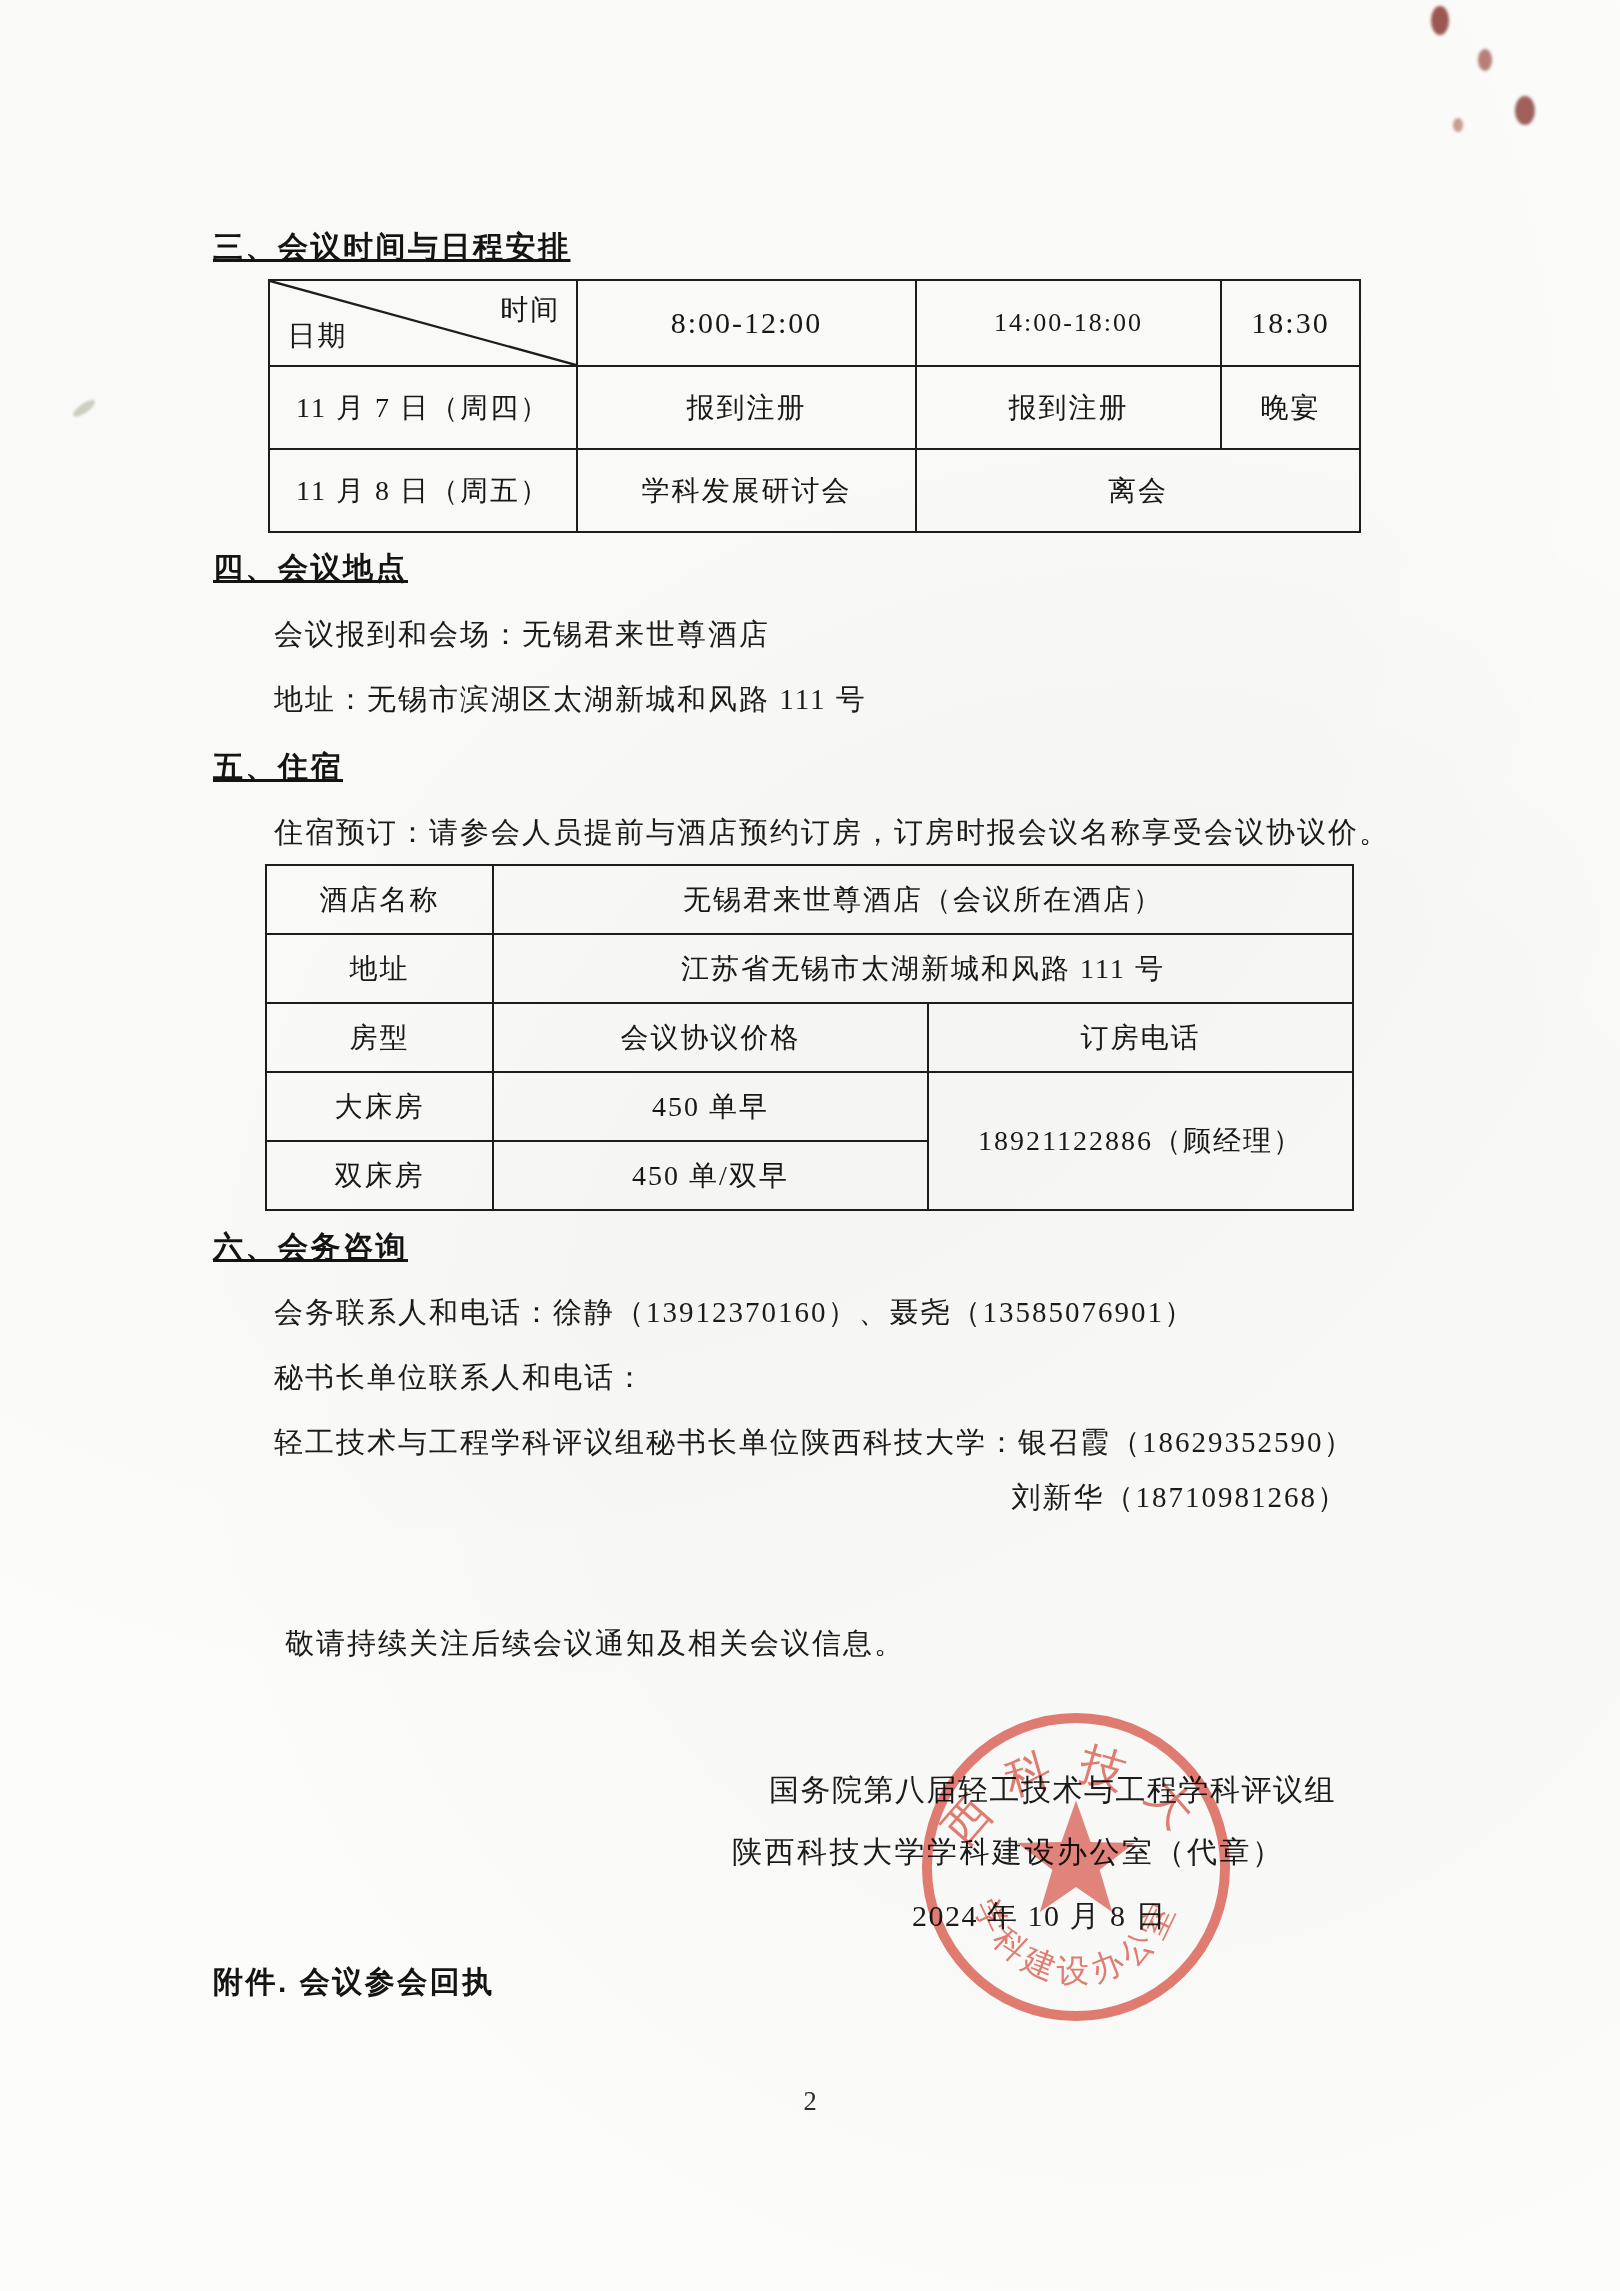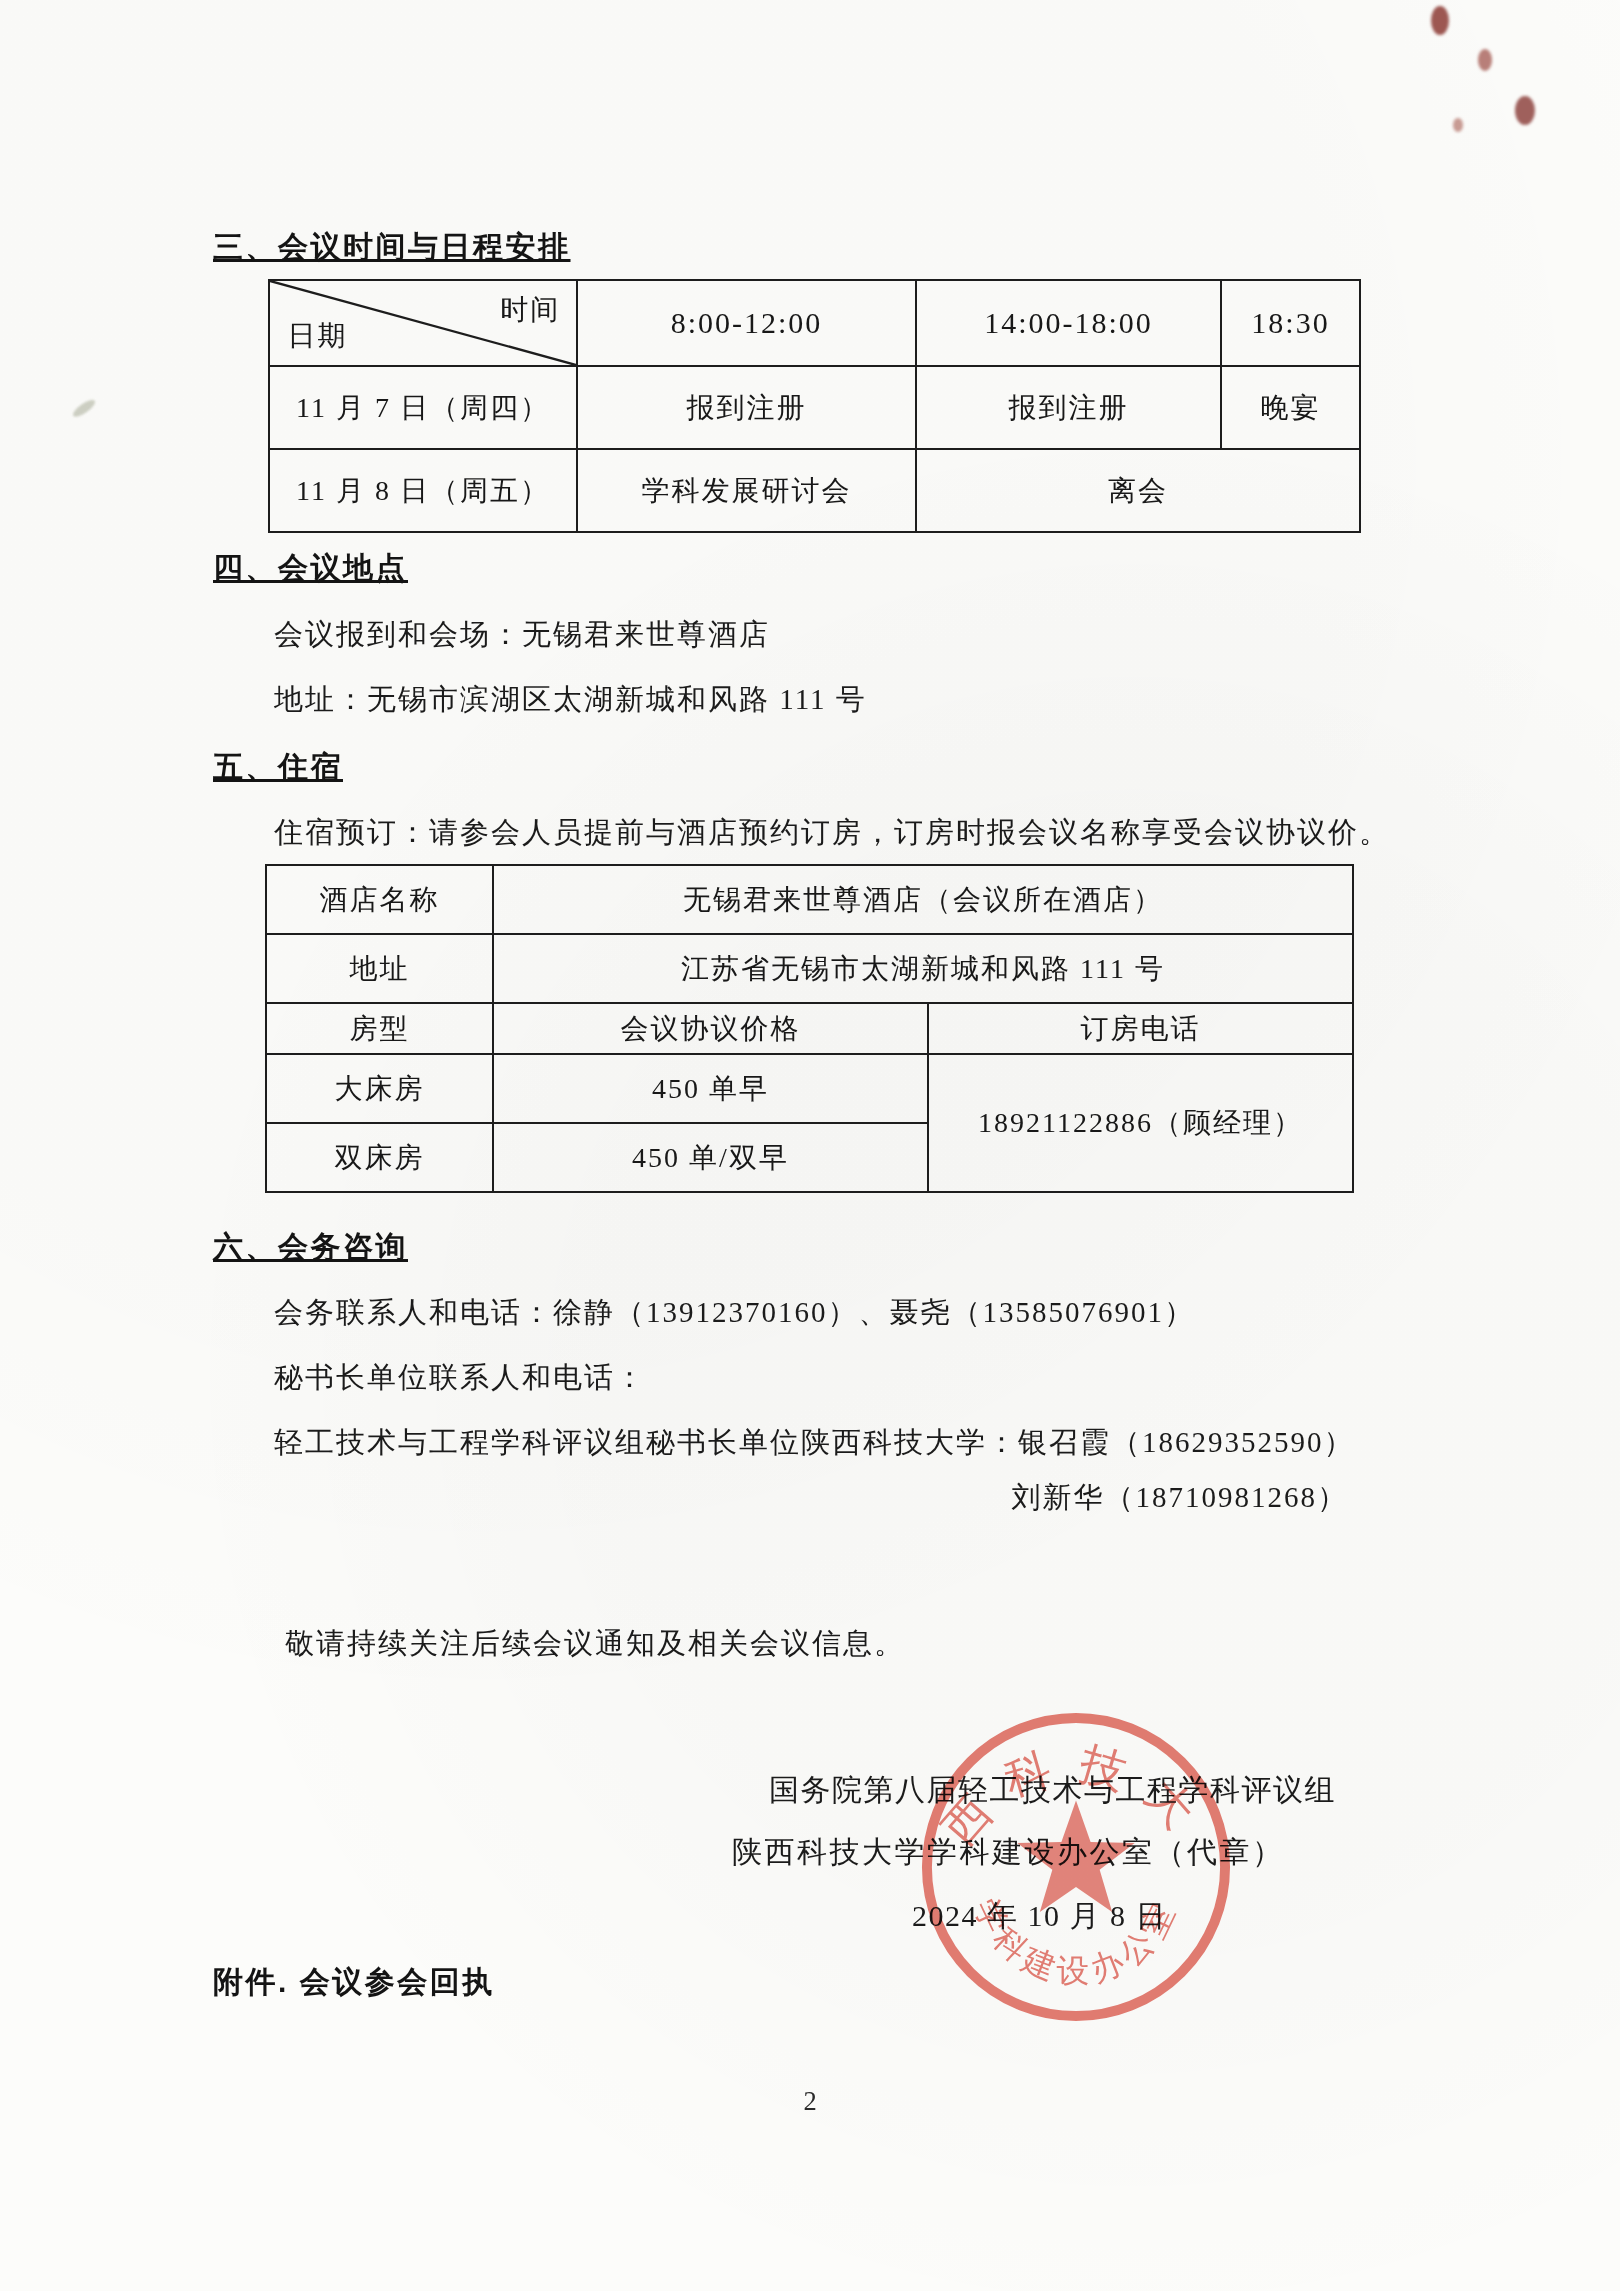--- a/index.html
+++ b/index.html
@@ -78,21 +78,21 @@
     <tbody>
         <tr style="height:86px">
       <td class="corner">
         <svg viewBox="0 0 314 88" preserveAspectRatio="none">
           <line x1="0" y1="0" x2="314" y2="88" stroke="#1d1d1d" stroke-width="2.5"></line>
         </svg>
         <span class="c-time">时间</span>
         <span class="c-date">日期</span>
       </td>
       <td style="font-size:30px;">8:00-12:00</td>
-      <td style="font-size:30px;">14:00-18:00</td>
+      <td style="font-size:26px;">14:00-18:00</td>
       <td style="font-size:30px;">18:30</td>
     </tr>
     <tr style="height:83px">
       <td>11 月 7 日（周四）</td>
       <td>报到注册</td>
       <td>报到注册</td>
       <td>晚宴</td>
     </tr>
     <tr style="height:83px">
       <td>11 月 8 日（周五）</td>
@@ -117,21 +117,21 @@
     </colgroup>
     <tbody>
         <tr style="height:69px">
       <td>酒店名称</td>
       <td colspan="2">无锡君来世尊酒店（会议所在酒店）</td>
     </tr>
     <tr style="height:69px">
       <td>地址</td>
       <td colspan="2">江苏省无锡市太湖新城和风路 111 号</td>
     </tr>
-    <tr style="height:51px">
+    <tr style="height:69px">
       <td>房型</td>
       <td>会议协议价格</td>
       <td>订房电话</td>
     </tr>
     <tr style="height:69px">
       <td>大床房</td>
       <td>450 单早</td>
       <td rowspan="2">18921122886（顾经理）</td>
     </tr>
     <tr style="height:69px">

